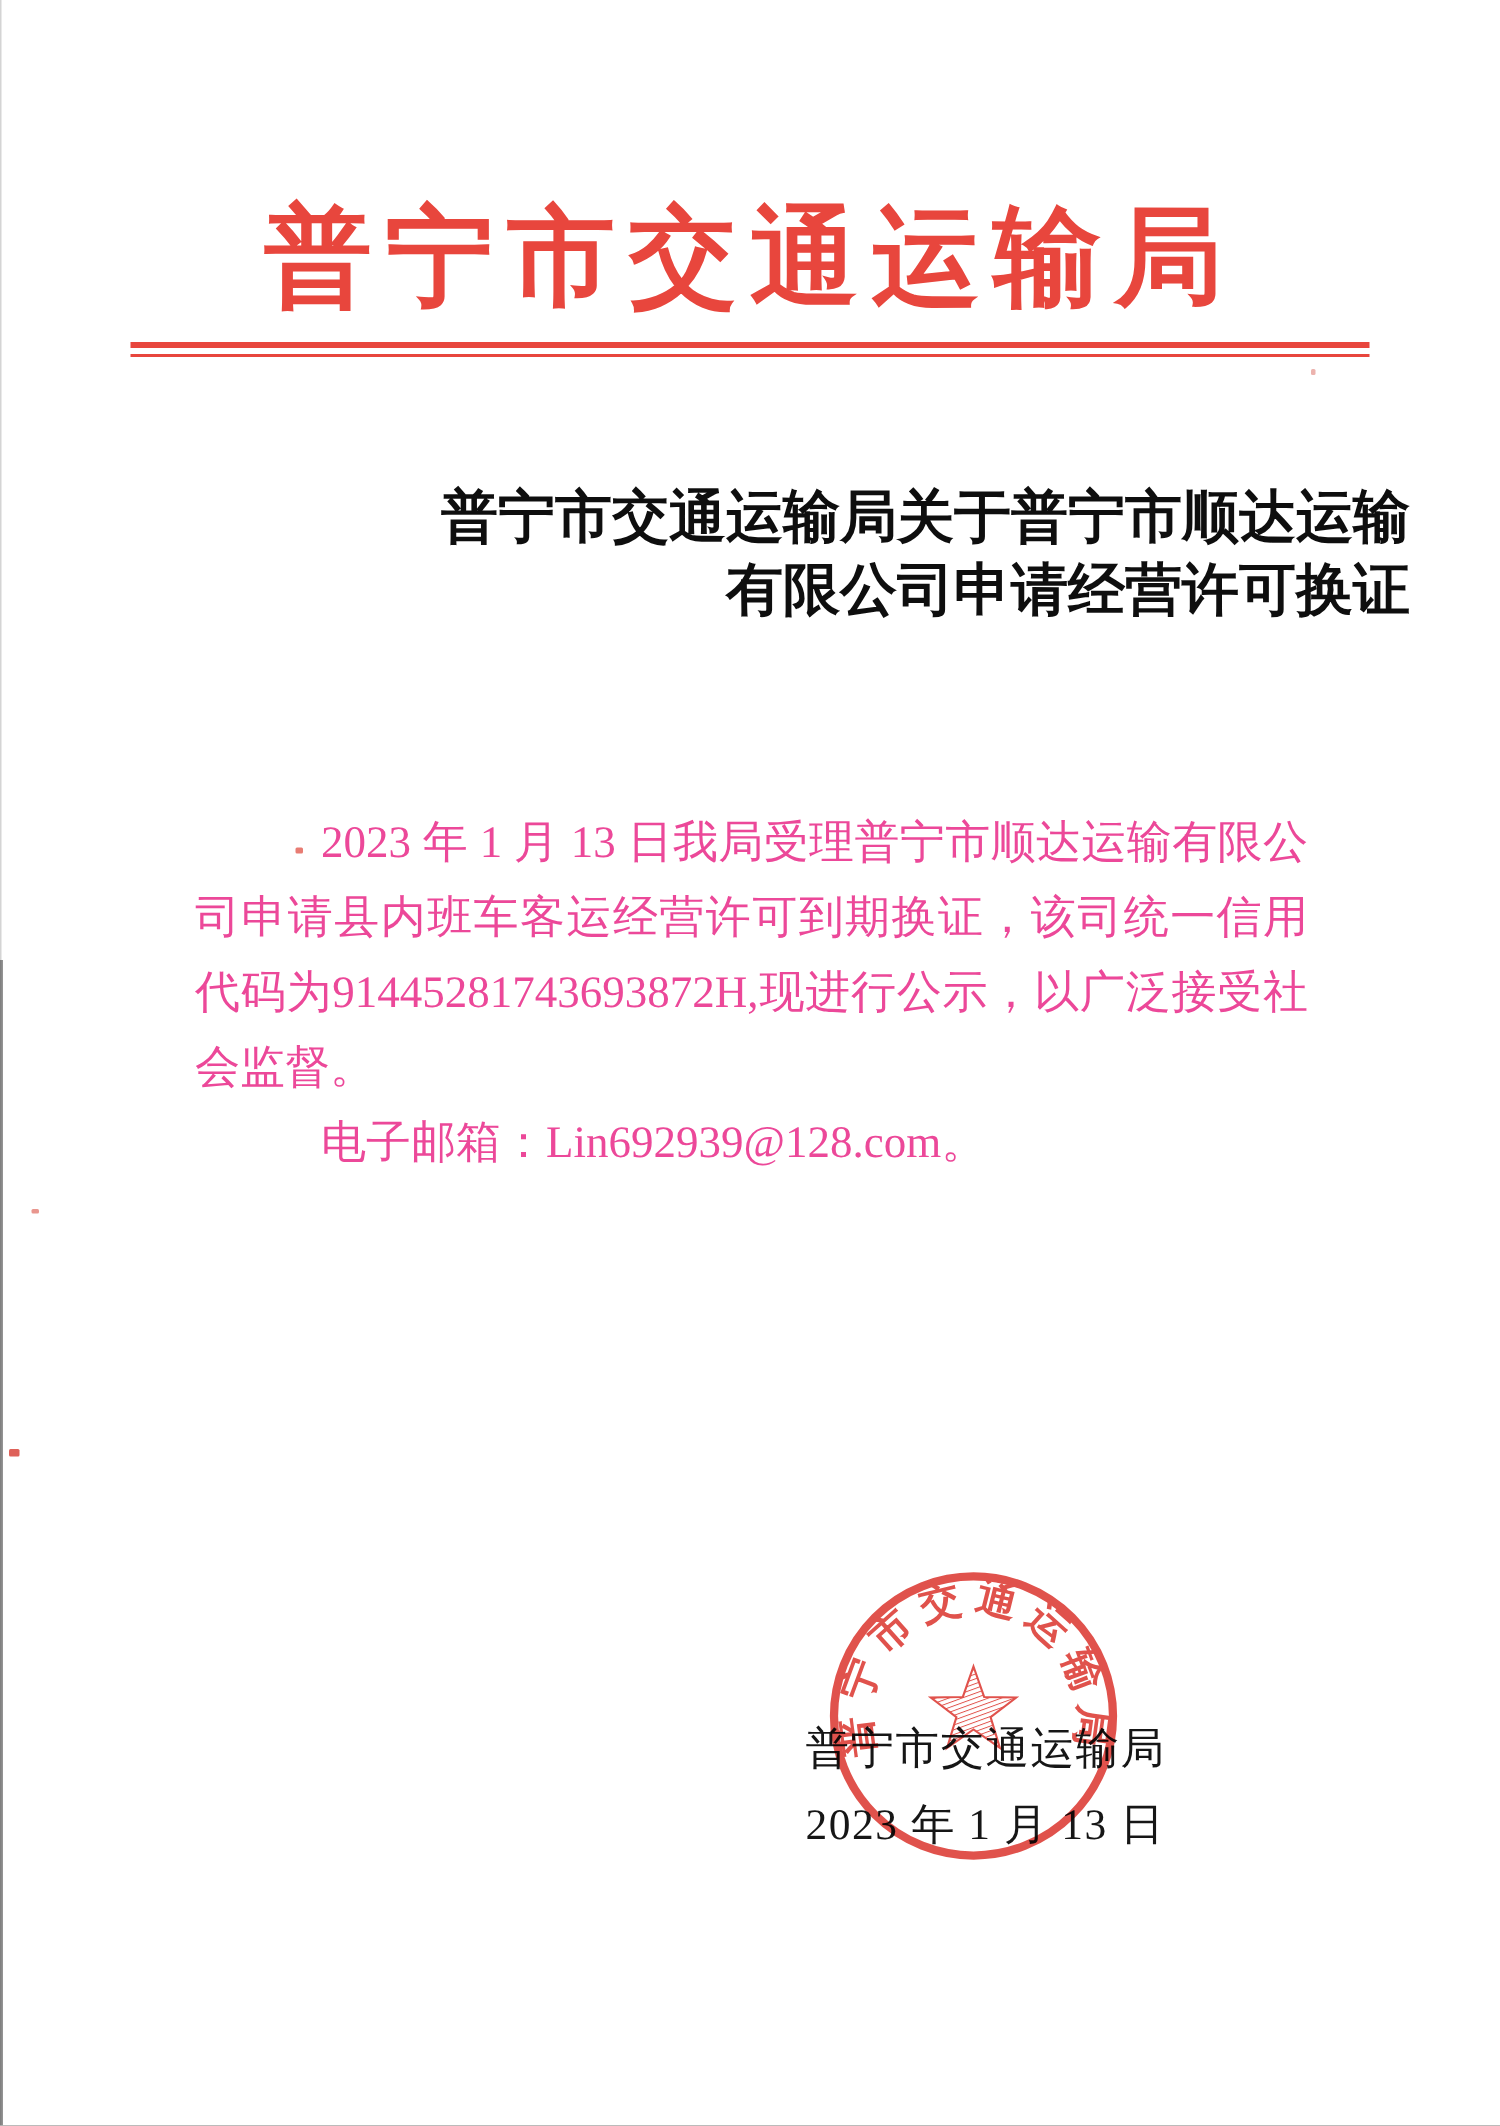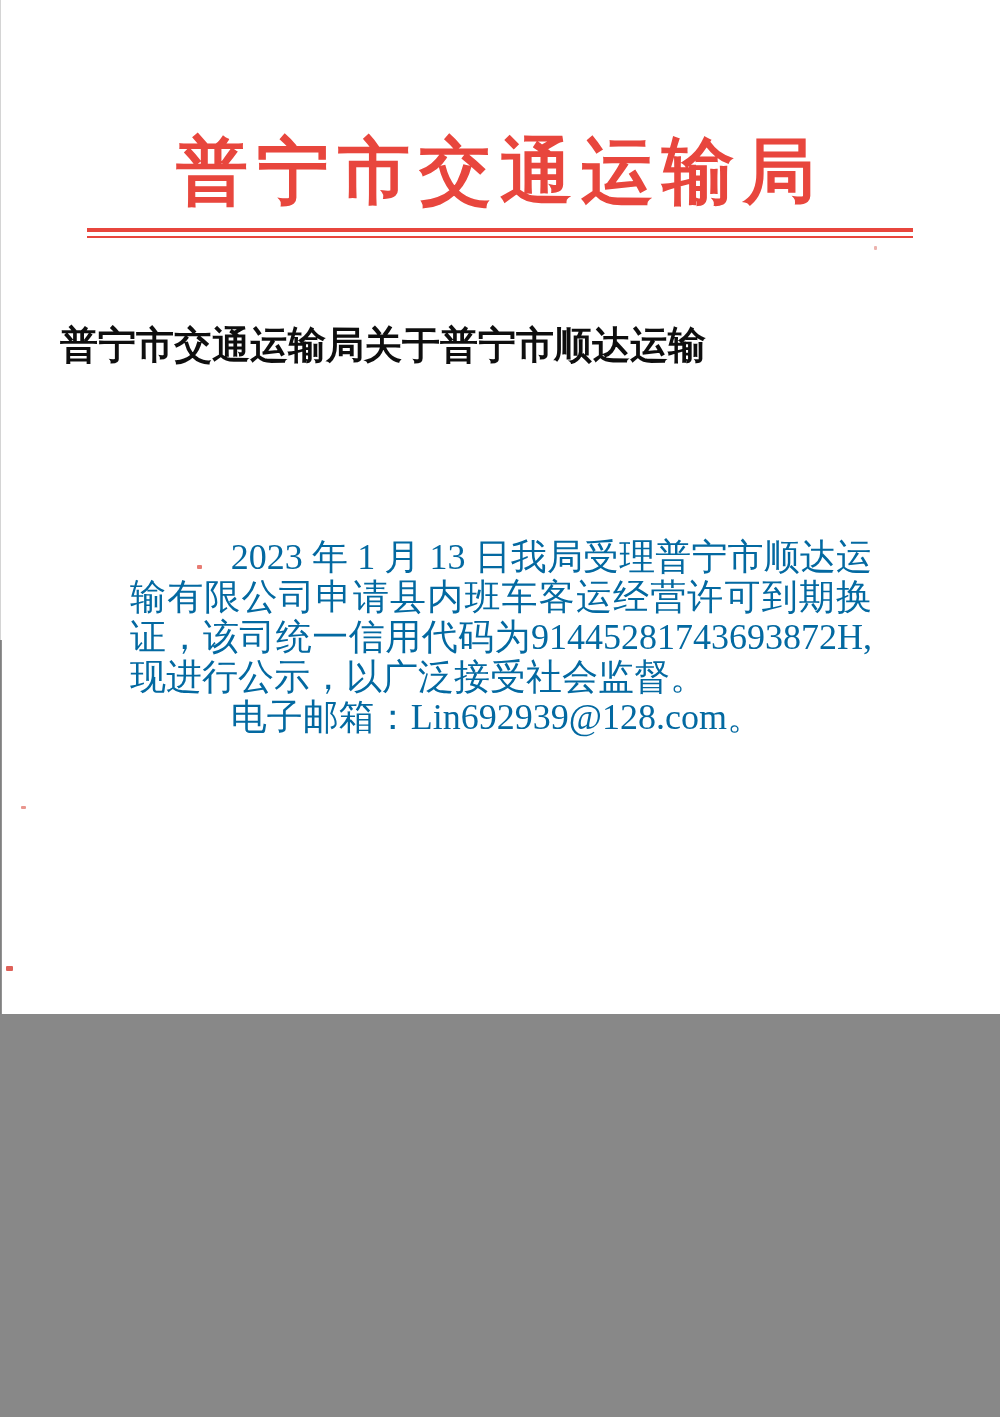--- a/index.html
+++ b/index.html
@@ -1,19 +1,19 @@
 <!DOCTYPE html>
 <html><head>
 <meta charset="utf-8">
 <style>
   html, body { margin: 0; padding: 0; background: #888; }
   .page {
     position: relative;
     width: 1000px;
-    height: 1014px;
+    height: 1417px;
     margin: 0 auto;
     background: #ffffff;
     overflow: hidden;
     font-family: "Liberation Serif", "DejaVu Serif", serif;
     color: #1c1c1c;
   }
 
   
   .letterhead {
     position: absolute;
@@ -45,37 +45,37 @@
     height: 2px;
     background: #e8463d;
   }
 
   
   .doc-title {
     position: absolute;
     top: 321px;
     left: 60px;
     width: 880px;
-    text-align: left;
+    text-align: right;
     font-size: 38px;
     line-height: 49px;
     font-weight: bold;
     color: #0e0e0e;
   }
 
   
   .body-text {
     position: absolute;
     top: 537px;
     left: 130px;
     width: 742px;
-    font-size: 36px;
-    line-height: 40px;
+    font-size: 30px;
+    line-height: 50px;
     text-align: justify;
-    color: #0369a1;
+    color: #ec4899;
   }
   .body-text p {
     margin: 0;
     text-indent: 2.8em;
   }
 
   
   .sig-org {
     position: absolute;
     top: 1146px;
@@ -135,20 +135,21 @@
 
 <div class="page">
 
   <div class="letterhead">普宁市交通运输局</div>
 
   <div class="rule-thick"></div>
   <div class="rule-thin"></div>
 
   <div class="doc-title">
     <div>普宁市交通运输局关于普宁市顺达运输</div>
+    <div>有限公司申请经营许可换证</div>
   </div>
 
   <div class="body-text">
     <p>2023 年 1 月 13 日我局受理普宁市顺达运输有限公司申请县内班车客运经营许可到期换证，该司统一信用代码为91445281743693872H,现进行公示，以广泛接受社会监督。</p>
     <p>电子邮箱：Lin692939@128.com。</p>
   </div>
 
   <div class="sig-org">普宁市交通运输局</div>
   <div class="sig-date">2023 年 1 月 13 日</div>
 

